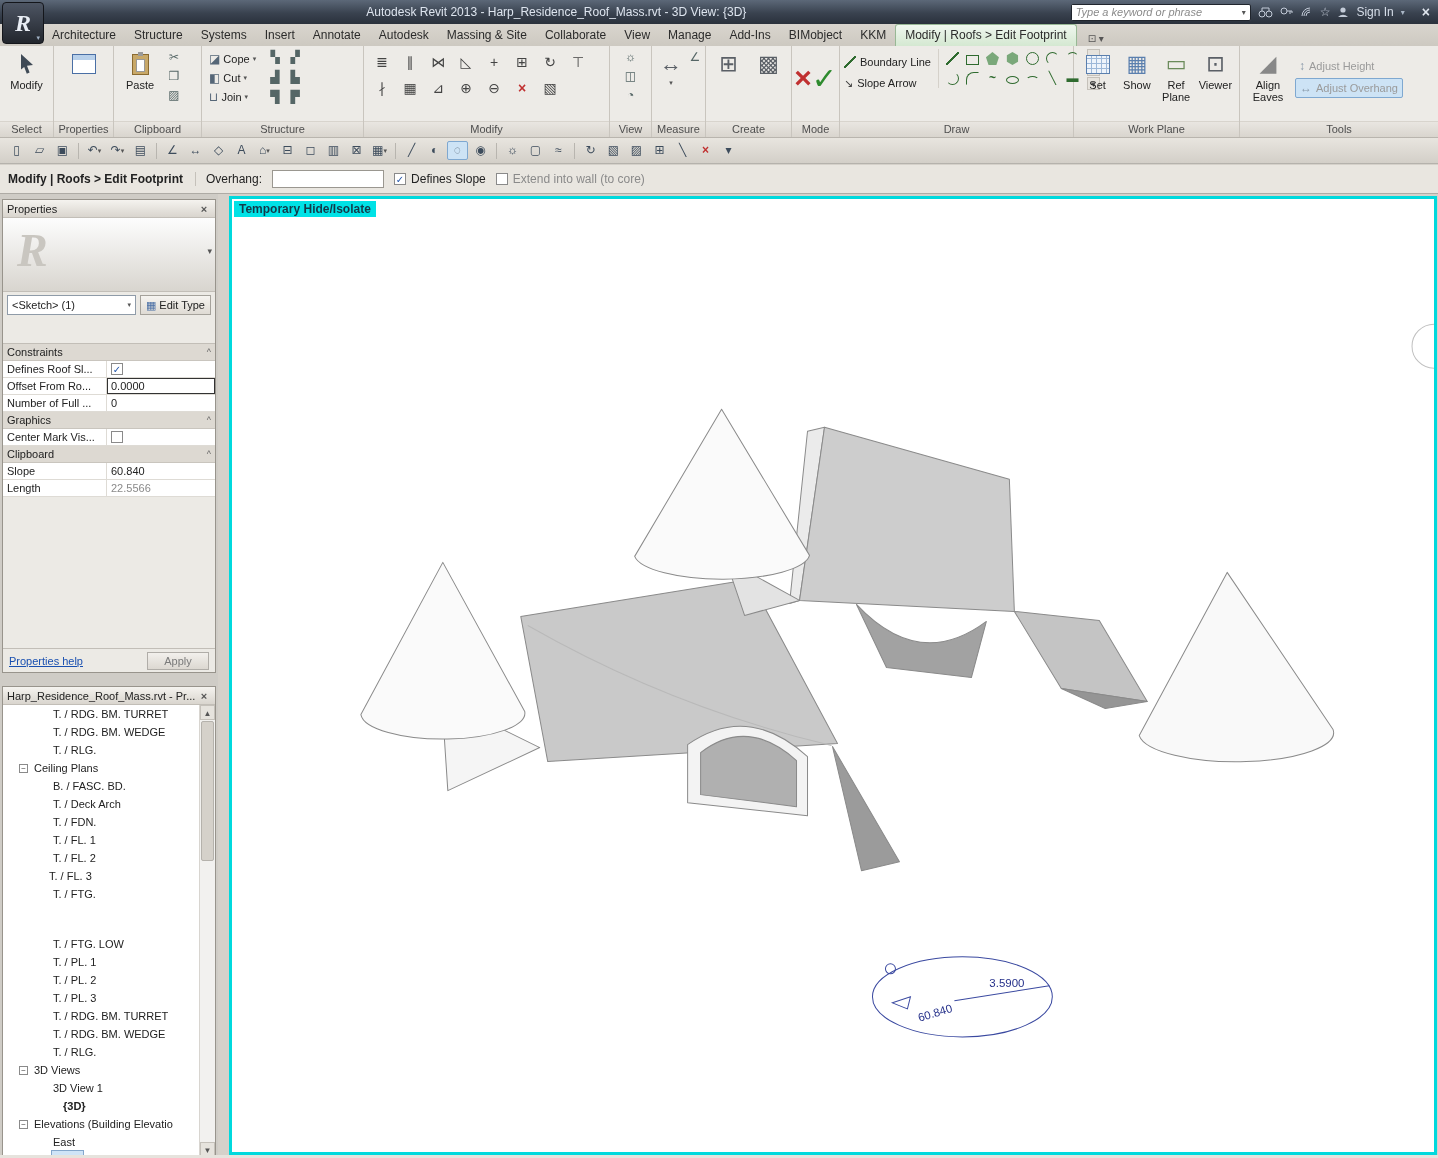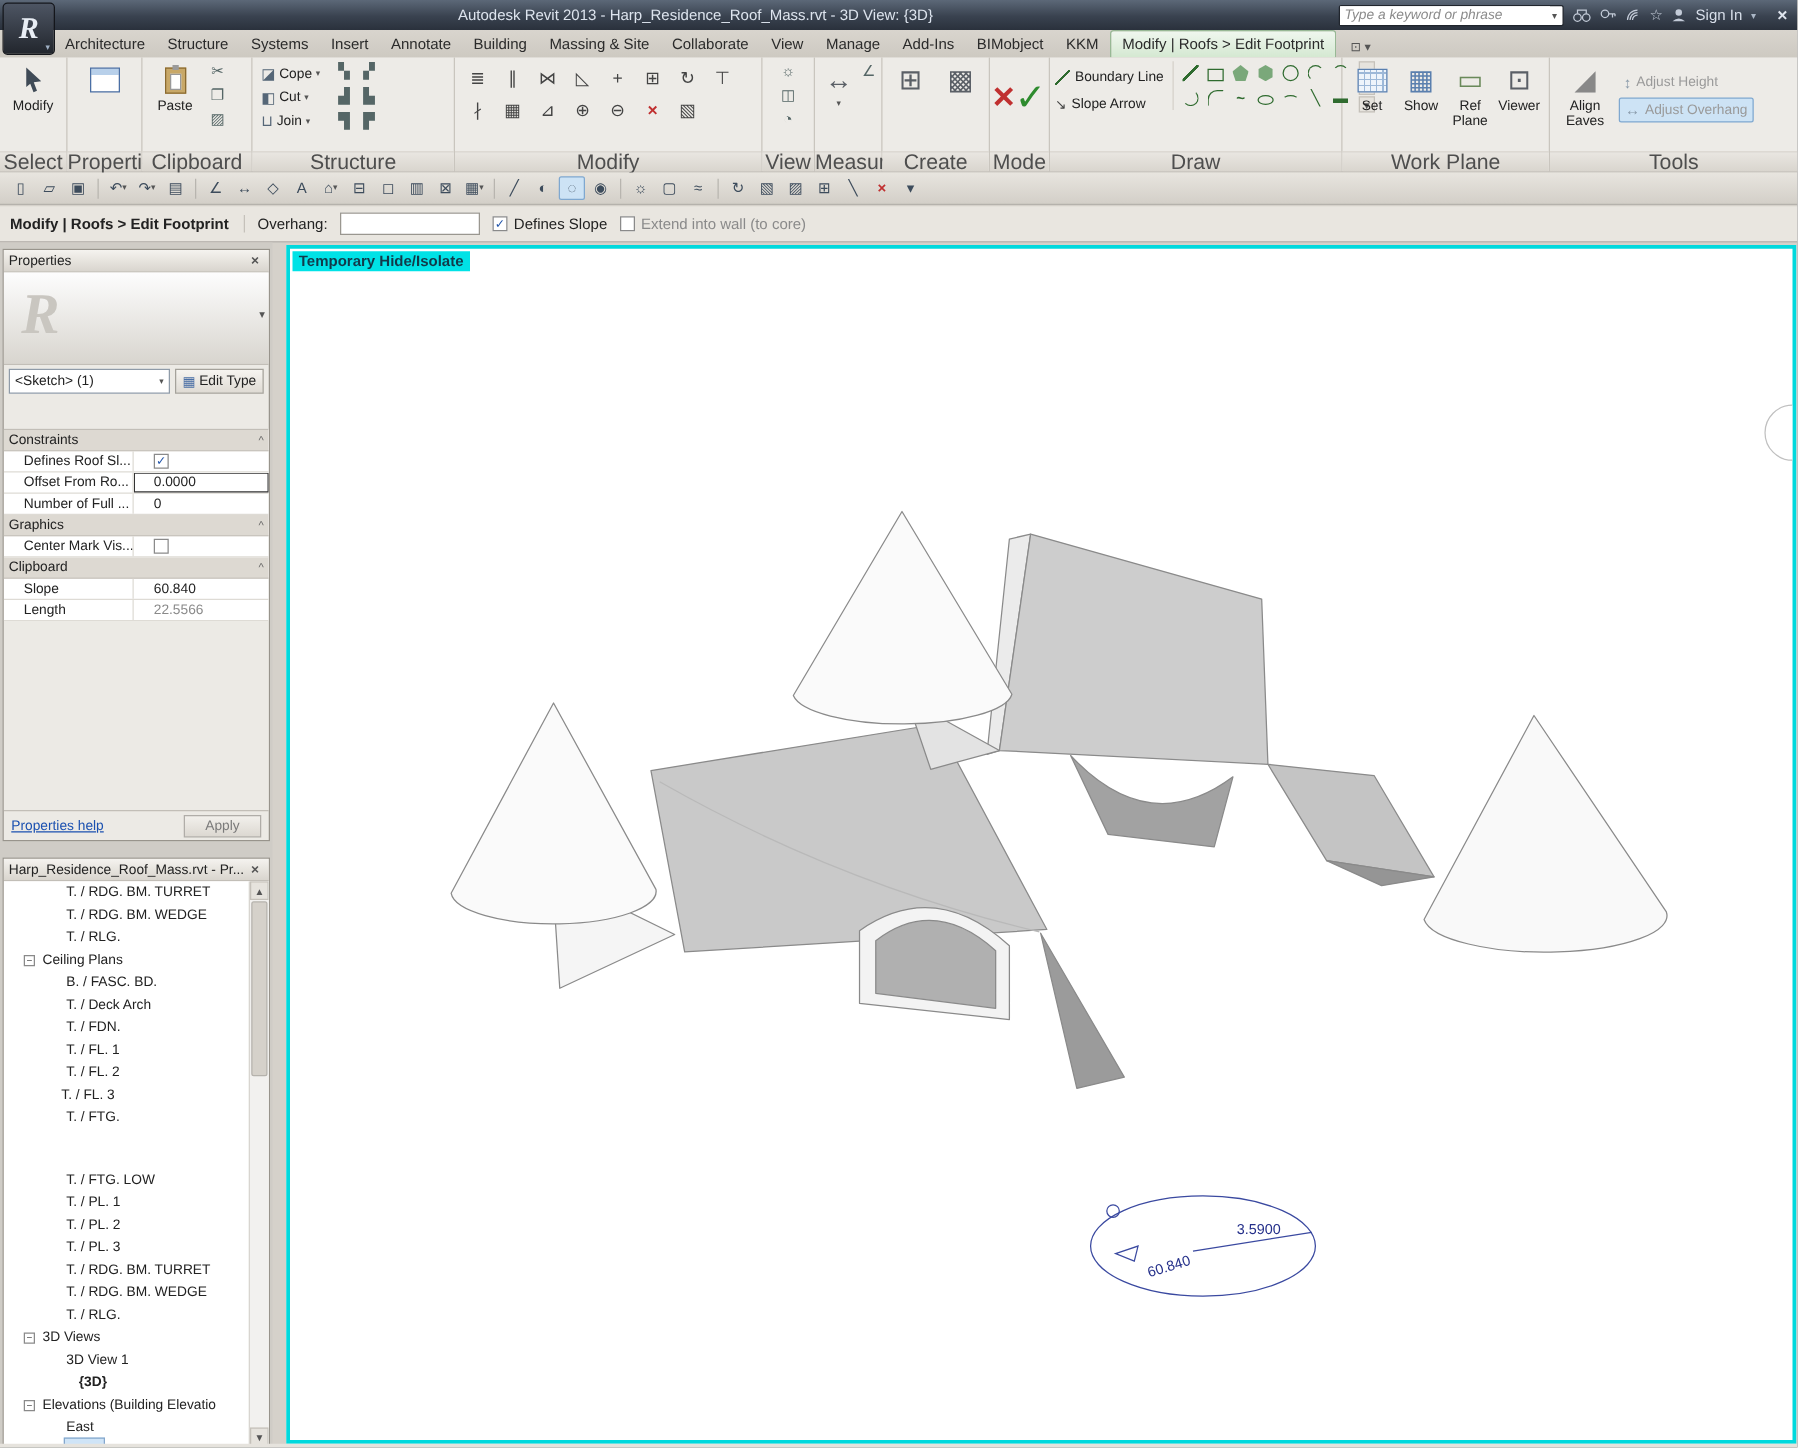--- a/index.html
+++ b/index.html
@@ -36,21 +36,21 @@
               border-radius:3px 3px 0 0; }
   .ribtoggle { margin-left:6px; font-size:10px; color:#555; padding:2px 5px; }
 
   
   .ribbon { position:absolute; left:0; top:46px; right:0; height:92px; background:#edebe7;
             display:flex; border-bottom:1px solid #b9b5ae; }
   .panel { display:flex; flex-direction:column; border-right:1px solid #c9c5be; height:100%; }
   .pbody { flex:1; display:flex; gap:3px; padding:3px 4px; align-items:flex-start; }
   .pcenter { justify-content:center; }
   .plabel { border-top:1px solid #d8d4cd; background:linear-gradient(#e9e6e1,#d9d5ce);
-            height:16px; line-height:15px; font-size:17px; color:#4e4e4e; text-align:center; white-space:nowrap; }
+            height:16px; line-height:15px; font-size:11px; color:#4e4e4e; text-align:center; white-space:nowrap; }
   .bigbtn { display:flex; flex-direction:column; align-items:center; width:44px; font-size:11px; text-align:center; }
   .bigbtn .ic { height:30px; display:flex; align-items:center; justify-content:center; font-size:22px; color:#5a5f66; }
   .blabel { line-height:12px; }
   .smallcol { display:flex; flex-direction:column; gap:2px; }
   .sicon { width:18px; height:17px; font-size:12px; color:#566; text-align:center; line-height:17px; }
   .gcol { display:flex; flex-direction:column; }
   .gitem { display:flex; align-items:center; gap:3px; font-size:11px; height:19px; padding:0 3px; white-space:nowrap; }
   .gic { color:#567; font-size:12px; }
   .dd { font-size:7px; color:#555; }
   .gcol2 { display:grid; grid-template-columns:18px 18px; grid-auto-rows:18px; gap:2px; margin-left:4px; }
@@ -135,21 +135,21 @@
   .typesel .t { flex:1; }
   .edittype { height:20px; border:1px solid #a5a29b; background:linear-gradient(#f6f4f0,#dfdbd4);
               font-size:11px; display:flex; align-items:center; gap:3px; padding:0 5px; white-space:nowrap; }
   .etic { color:#4a6fa5; font-size:11px; }
   .pgrid { background:#ffffff; border-top:1px solid #c2beb7;margin-top:25px; }
   .psec { display:flex; height:17px; align-items:center; background:#ddd9d2; border-bottom:1px solid #c9c5be;
           font-size:11px; padding:0 4px; }
   .psec-t { flex:1; }
   .psec-c { color:#666; font-size:9px; }
   .prow { display:flex; height:17px; border-bottom:1px solid #dedbd5; font-size:11px; }
-  .pcell { display:flex; align-items:center; padding:0 16px; }
+  .pcell { display:flex; align-items:center; padding:0 4px; }
   .plab { width:104px; border-right:1px solid #dedbd5; white-space:nowrap; overflow:hidden; }
   .pval { flex:1; }
   .pfocus { box-shadow:inset 0 0 0 1px #333; }
   .pdim span { color:#8a8a8a; }
   .pfill { flex:1; background:#eceae5; }
   .palfoot { height:24px; border-top:1px solid #c2beb7; display:flex; align-items:center;
              justify-content:space-between; padding:0 6px; font-size:11px; }
   .helplink { color:#1a50b0; text-decoration:underline; }
   .applybtn { width:62px; height:18px; border:1px solid #b0ada8; background:linear-gradient(#f2f0ec,#dcd8d1);
               color:#7a7a7a; font-size:11px; text-align:center; line-height:17px; }
@@ -226,21 +226,21 @@
     <span class="appdd">▾</span>
   </div>
 
   <div class="tabrow">
     <div class="tabs">
         <div class="rtab">Architecture</div>
         <div class="rtab">Structure</div>
         <div class="rtab">Systems</div>
         <div class="rtab">Insert</div>
         <div class="rtab">Annotate</div>
-        <div class="rtab">Building</div>
+        <div class="rtab">Autodesk</div>
         <div class="rtab">Massing &amp; Site</div>
         <div class="rtab">Collaborate</div>
         <div class="rtab">View</div>
         <div class="rtab">Manage</div>
         <div class="rtab">Add-Ins</div>
         <div class="rtab">BIMobject</div>
         <div class="rtab">KKM</div>
       </div>
     <div class="rtab ctx">Modify | Roofs &gt; Edit Footprint</div>
     <div class="ribtoggle">⊡ ▾</div>

